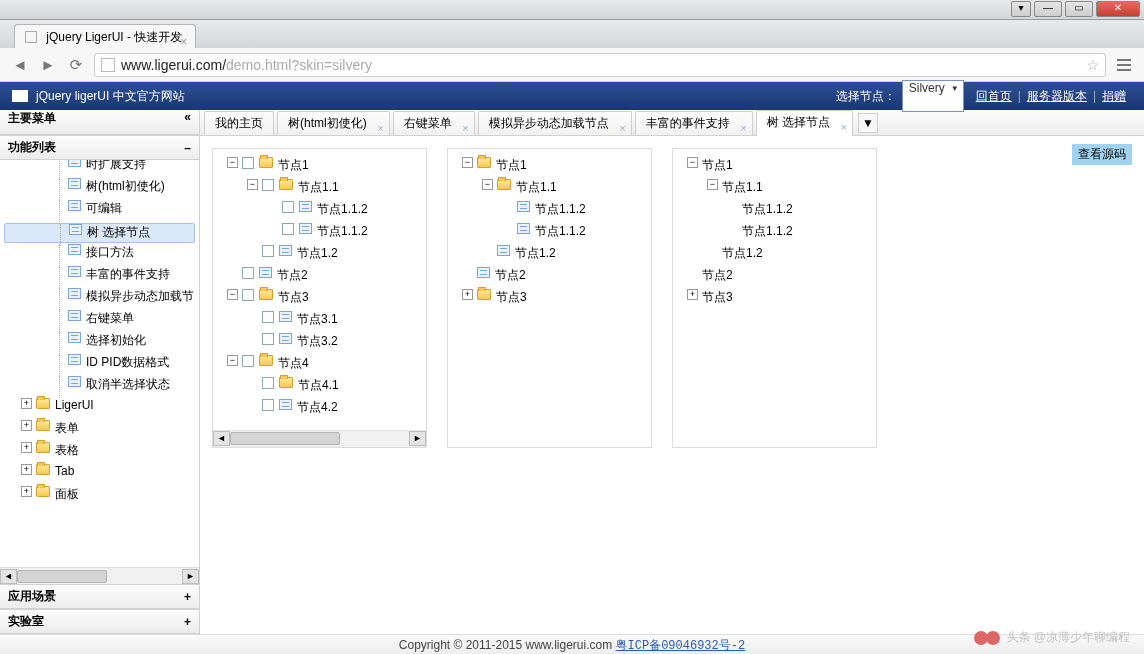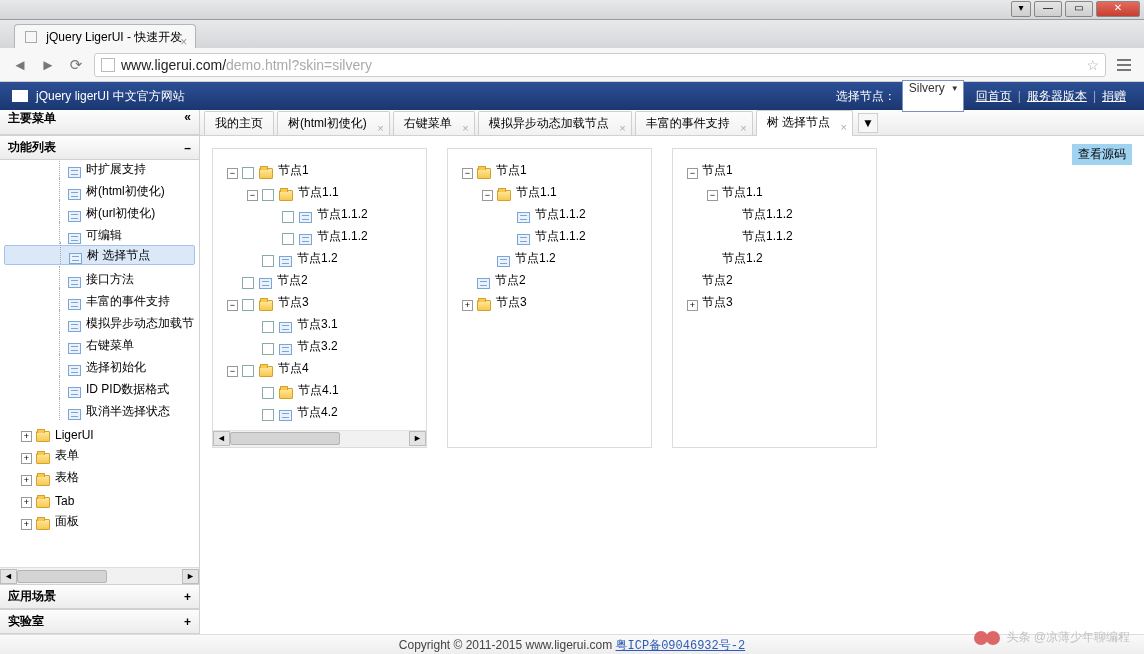--- a/index.html
+++ b/index.html
@@ -40,21 +40,21 @@
 
 .main { display: flex; height: 524px; }
 .sidebar { width: 200px; border-right: 1px solid #d1d1d1; display: flex; flex-direction: column; background: #fff; }
 .side-head { height: 25px; background: linear-gradient(#fdfdfd,#ececec); border-bottom: 1px solid #d1d1d1; display: flex; padding: 0 8px; font-weight: bold; }
 .side-head .col { margin-left: auto; cursor: pointer; }
 .side-section { height: 25px; background: linear-gradient(#fdfdfd,#ececec); border-top: 1px solid #d1d1d1; border-bottom: 1px solid #d1d1d1; display: flex; align-items: center; padding: 0 8px; font-weight: bold; }
 .side-section .pm { margin-left: auto; font-weight: bold; cursor: pointer; }
 .side-tree { flex: 1; overflow: hidden; position: relative; }
 .side-tree-in { padding: 4px 0; }
 
-.tree-row { display: flex; align-items: flex-end; height: 22px; padding-left: 6px; cursor: pointer; white-space: nowrap; }
+.tree-row { display: flex; align-items: flex-start; height: 22px; padding-left: 6px; cursor: pointer; white-space: nowrap; }
 .tree-row.sel { background: #dbe8f8; border: 1px solid #a5c3ec; border-radius: 2px; height: 20px; margin: 1px 4px; padding-left: 2px; }
 .pm-box { width: 11px; height: 11px; border: 1px solid #999; background: #fff; text-align: center; line-height: 9px; font-size: 9px; margin-right: 4px; cursor: pointer; flex-shrink: 0; }
 .pm-blank { width: 15px; flex-shrink: 0; }
 .spacer-ind { display: inline-block; flex-shrink: 0; }
 .ico-folder { width: 14px; height: 11px; background: linear-gradient(#ffe79c,#f7c94f); border: 1px solid #d4a030; border-radius: 1px; margin-right: 5px; position: relative; flex-shrink: 0; }
 .ico-folder::before { content: ""; position: absolute; top: -3px; left: 0; width: 6px; height: 3px; background: #f7c94f; border: 1px solid #d4a030; border-bottom: none; border-radius: 1px 1px 0 0; }
 .ico-grid { width: 13px; height: 11px; background: #eaf3fb; border: 1px solid #7aa5d6; margin-right: 5px; position: relative; flex-shrink: 0; }
 .ico-grid::before { content: ""; position: absolute; inset: 2px; border-top: 1px solid #7aa5d6; border-bottom: 1px solid #7aa5d6; }
 .cb { width: 12px; height: 12px; border: 1px solid #8aa; background: #fff; margin-right: 5px; flex-shrink: 0; cursor: pointer; }
 .dotline { width: 12px; height: 22px; margin-right: 2px; flex-shrink: 0; position: relative; }
@@ -159,26 +159,20 @@
           <div class="tree-row">
             <span class="spacer-ind" style="width: 48px;"></span>
             <span class="dotline"></span>
             <span class="ico-grid"></span>
             <span>树(html初使化)</span>
           </div>
           <div class="tree-row">
             <span class="spacer-ind" style="width: 48px;"></span>
             <span class="dotline"></span>
             <span class="ico-grid"></span>
-            <span>树(url初使化)</span>
-          </div>
-          <div class="tree-row">
-            <span class="spacer-ind" style="width: 48px;"></span>
-            <span class="dotline"></span>
-            <span class="ico-grid"></span>
             <span>可编辑</span>
           </div>
           <div class="tree-row sel">
             <span class="spacer-ind" style="width: 48px;"></span>
             <span class="dotline"></span>
             <span class="ico-grid"></span>
             <span>树 选择节点</span>
           </div>
           <div class="tree-row">
             <span class="spacer-ind" style="width: 48px;"></span>

